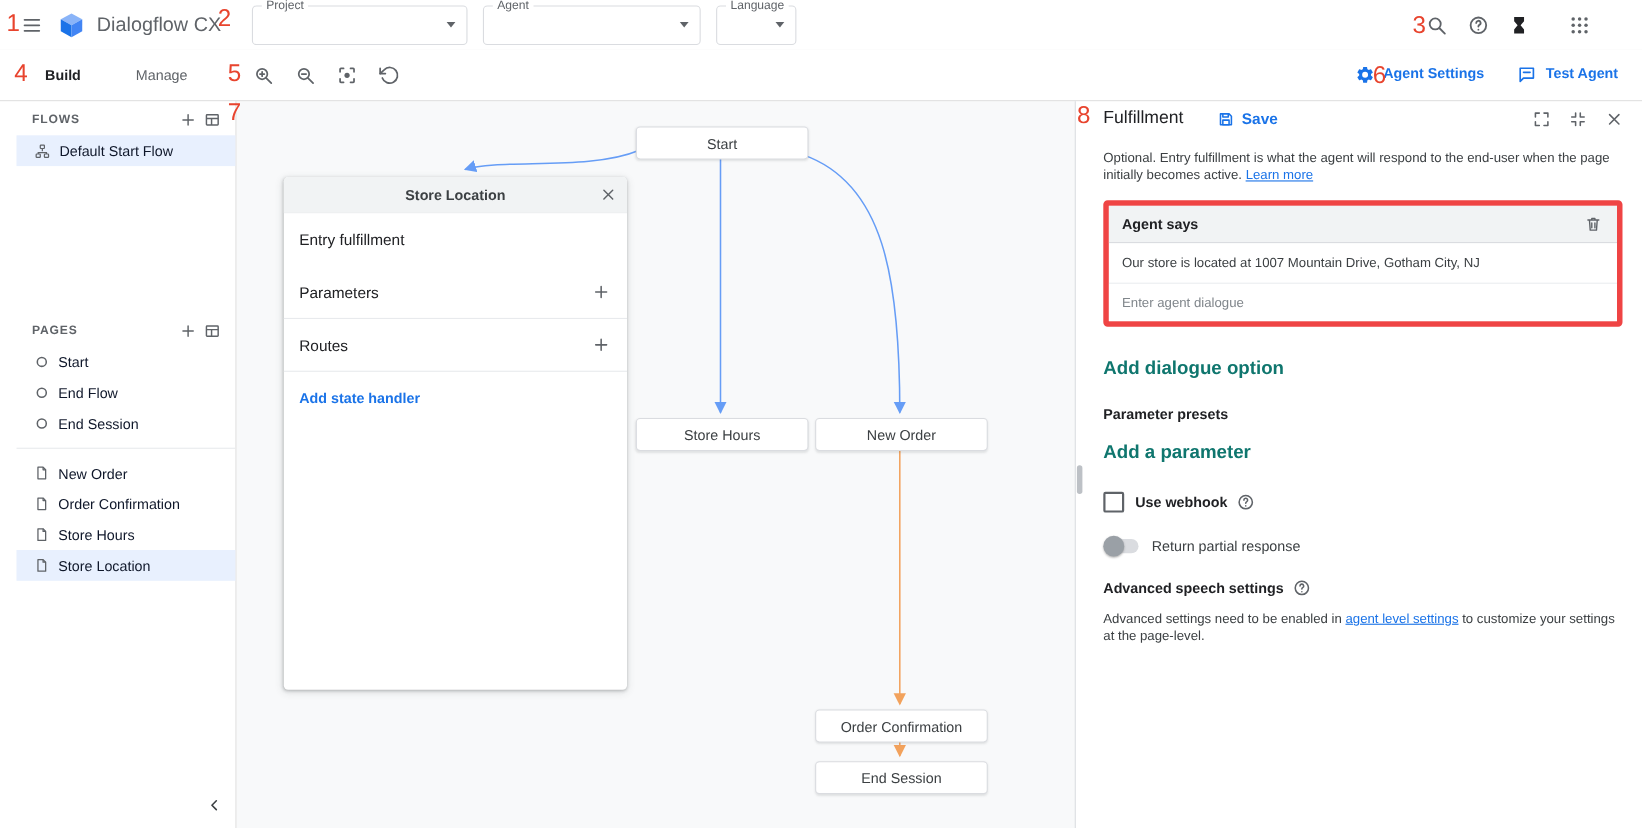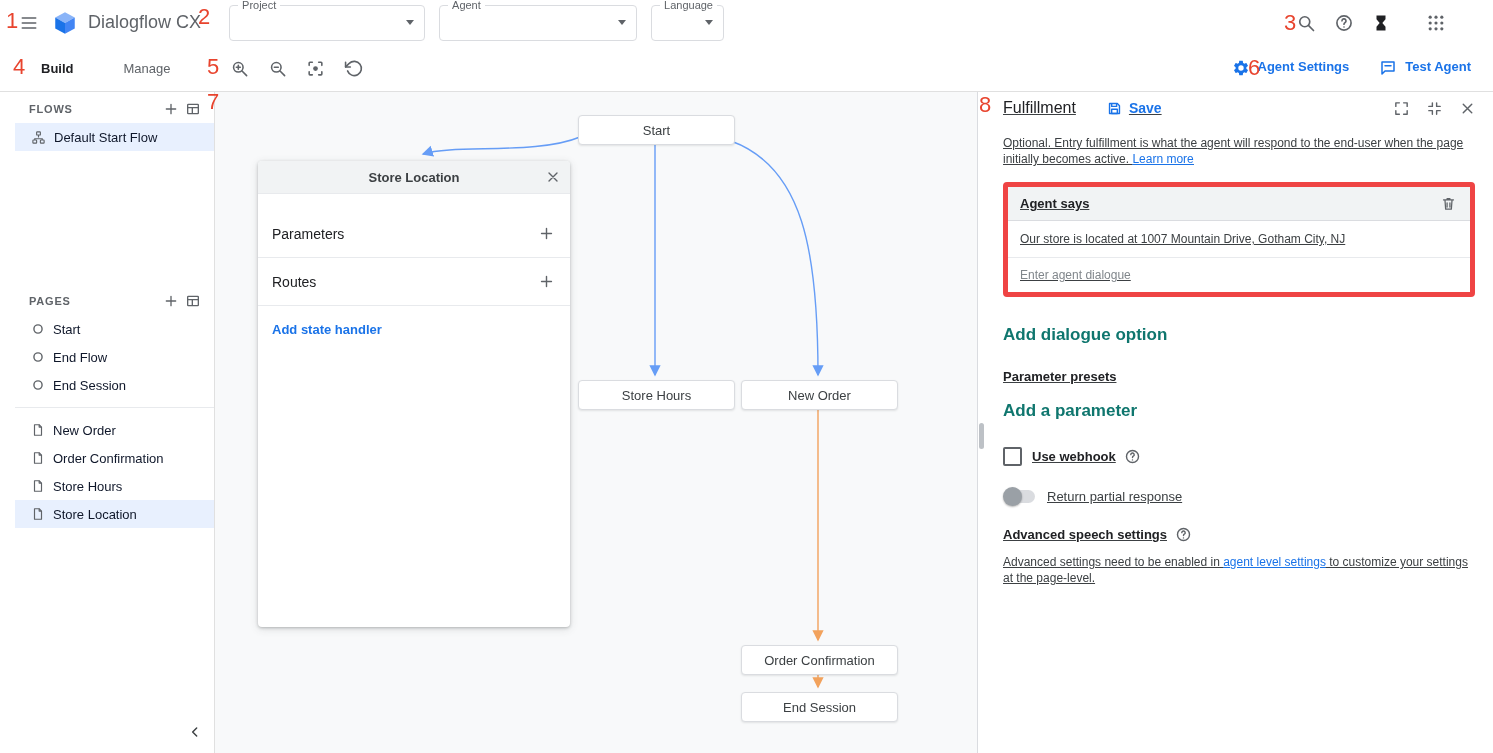--- a/index.html
+++ b/index.html
@@ -55,21 +55,21 @@
   .fc-preview{margin:0 14px;height:34px;border:1px solid #dadce0;border-radius:4px;display:flex;align-items:center;padding:0 10px;font-size:12px;color:#3c4043;white-space:nowrap;overflow:hidden;cursor:text;}
   .fc-rows{margin-top:16px;}
   .fc-row{display:flex;align-items:center;justify-content:space-between;padding:10px 10px 10px 14px;border-bottom:1px solid #e8eaed;font-size:14px;color:#202124;}
   .fc-add-handler{display:inline-block;margin:16px 14px;color:#1a73e8;font-size:13px;font-weight:bold;cursor:pointer;}
 
   
   .gutter{position:absolute;left:977px;top:91px;bottom:0;width:8px;background:#fff;border-left:1px solid #dadce0;border-right:1px solid #dadce0;z-index:4;}
   .gutter-handle{position:absolute;left:1px;top:332px;width:5px;height:26px;background:#bdc1c6;border-radius:3px;cursor:ns-resize;}
 
   
-  .panel{position:absolute;left:985px;top:91px;right:0;bottom:0;background:#fff;z-index:4;text-decoration:underline;}
+  .panel{position:absolute;left:985px;top:91px;right:0;bottom:0;background:#fff;z-index:4;}
   .panel-header{height:34px;display:flex;align-items:center;padding:0 12px 0 18px;}
   .panel-title{margin:0;font-size:16px;font-weight:normal;color:#202124;}
   .save-btn{margin-left:30px;display:flex;align-items:center;gap:6px;color:#1a73e8;font-size:14px;font-weight:bold;}
   .panel-header-right{margin-left:auto;display:flex;align-items:center;gap:6px;}
   .panel-desc{margin:10px 18px 0;font-size:12px;color:#3c4043;line-height:16px;}
   .agent-says{margin:15px 18px 0;border:5px solid #ef4444;border-radius:4px;overflow:hidden;}
   .as-header{height:33px;background:#f1f3f4;border-bottom:1px solid #dadce0;display:flex;align-items:center;justify-content:space-between;padding:0 8px 0 12px;font-size:13px;font-weight:bold;color:#202124;}
   .as-row{padding:11px 12px;font-size:12px;color:#3c4043;border-bottom:1px solid #e8eaed;cursor:text;}
   .as-input{display:block;width:100%;border:none;outline:none;padding:10px 12px;font-size:12px;color:#3c4043;font-family:inherit;box-sizing:border-box;}
   .as-input::placeholder{color:#80868b;}
@@ -353,20 +353,21 @@
 
     <section class="flow-card">
       <div class="fc-header">
         <span>Store Location</span>
         <button class="icon-btn fc-close">
           <svg width="16" height="16" viewBox="0 0 24 24" fill="none" stroke="currentColor" stroke-width="2" stroke-linecap="round">
               <path d="M6 6l12 12M18 6L6 18"></path>
             </svg>
         </button>
       </div>
+      <div class="fc-label">Entry fulfillment</div>
       <div class="fc-rows">
         <div class="fc-row">
           <span>Parameters</span>
           <button class="icon-btn">
             <svg width="17" height="17" viewBox="0 0 24 24" fill="none" stroke="currentColor" stroke-width="2" stroke-linecap="round">
                 <path d="M12 5v14M5 12h14"></path>
               </svg>
           </button>
         </div>
         <div class="fc-row">

